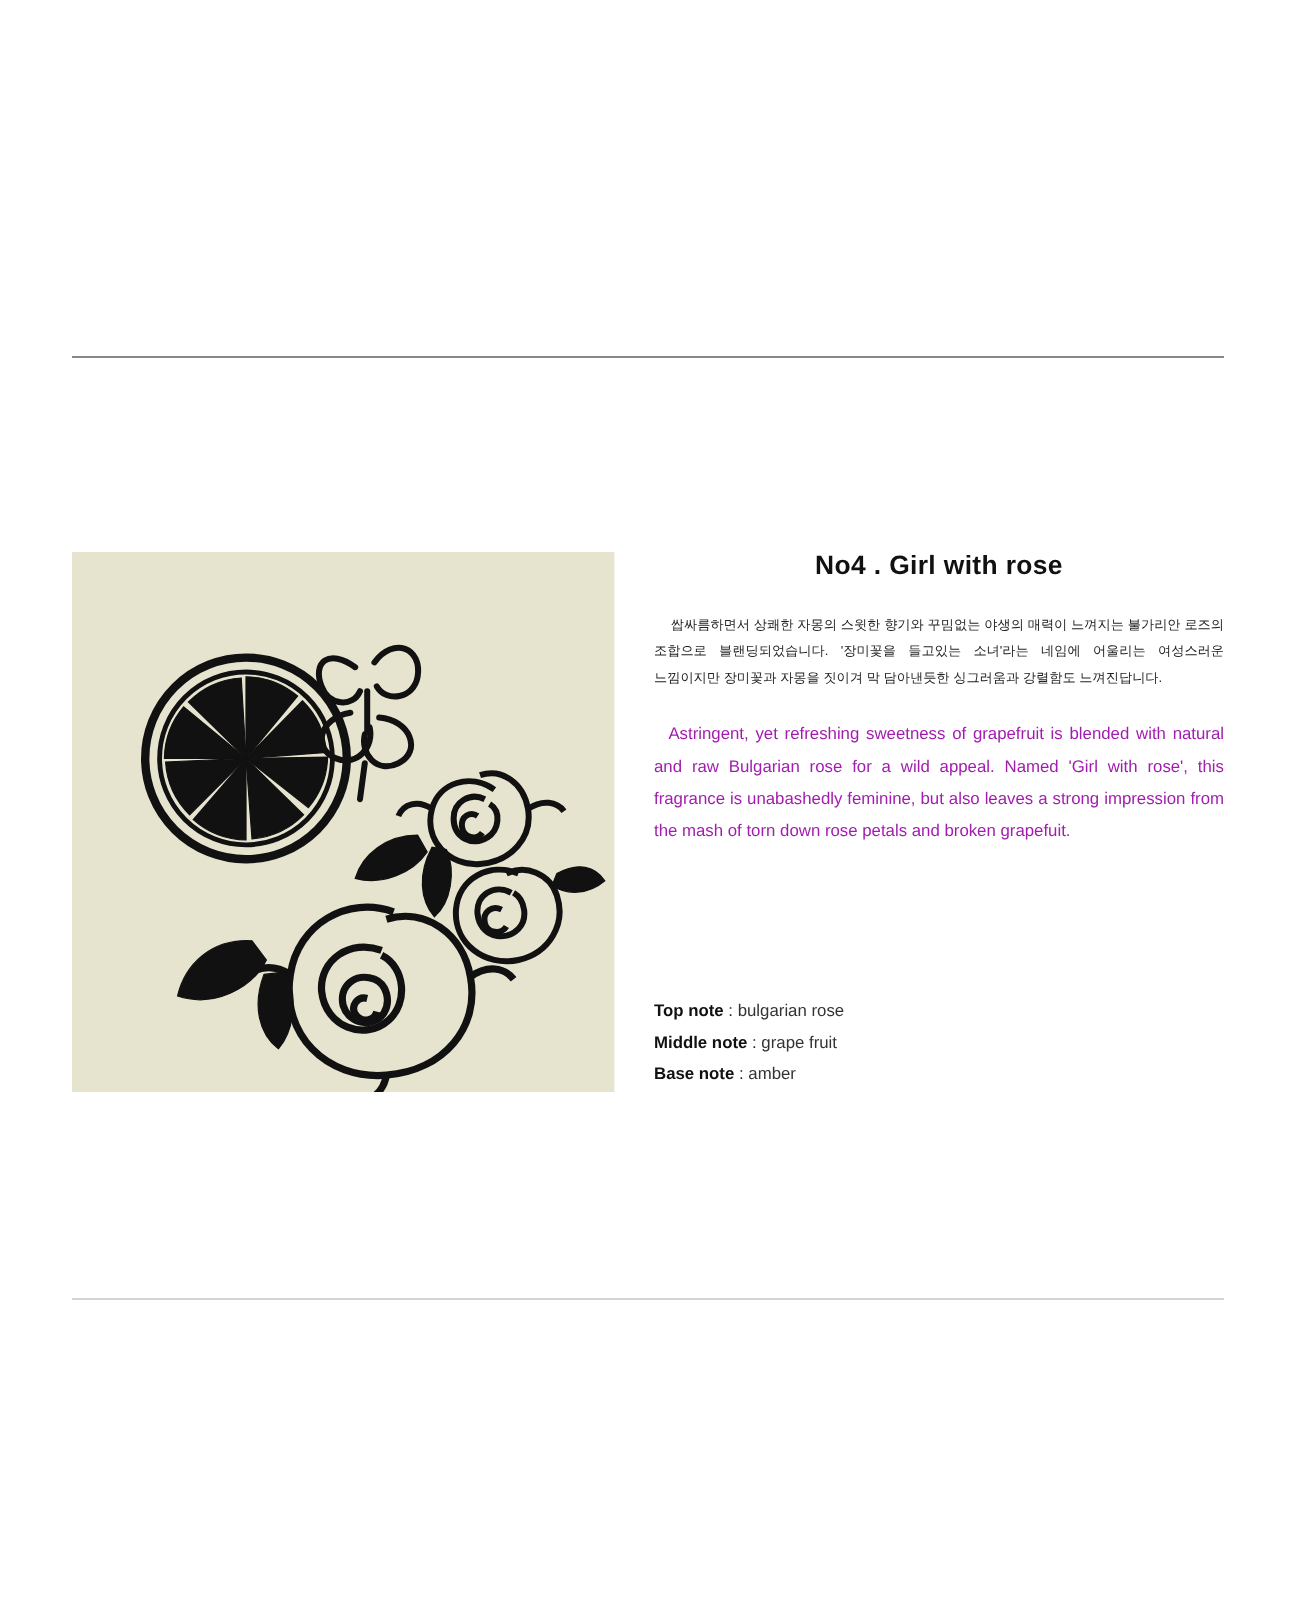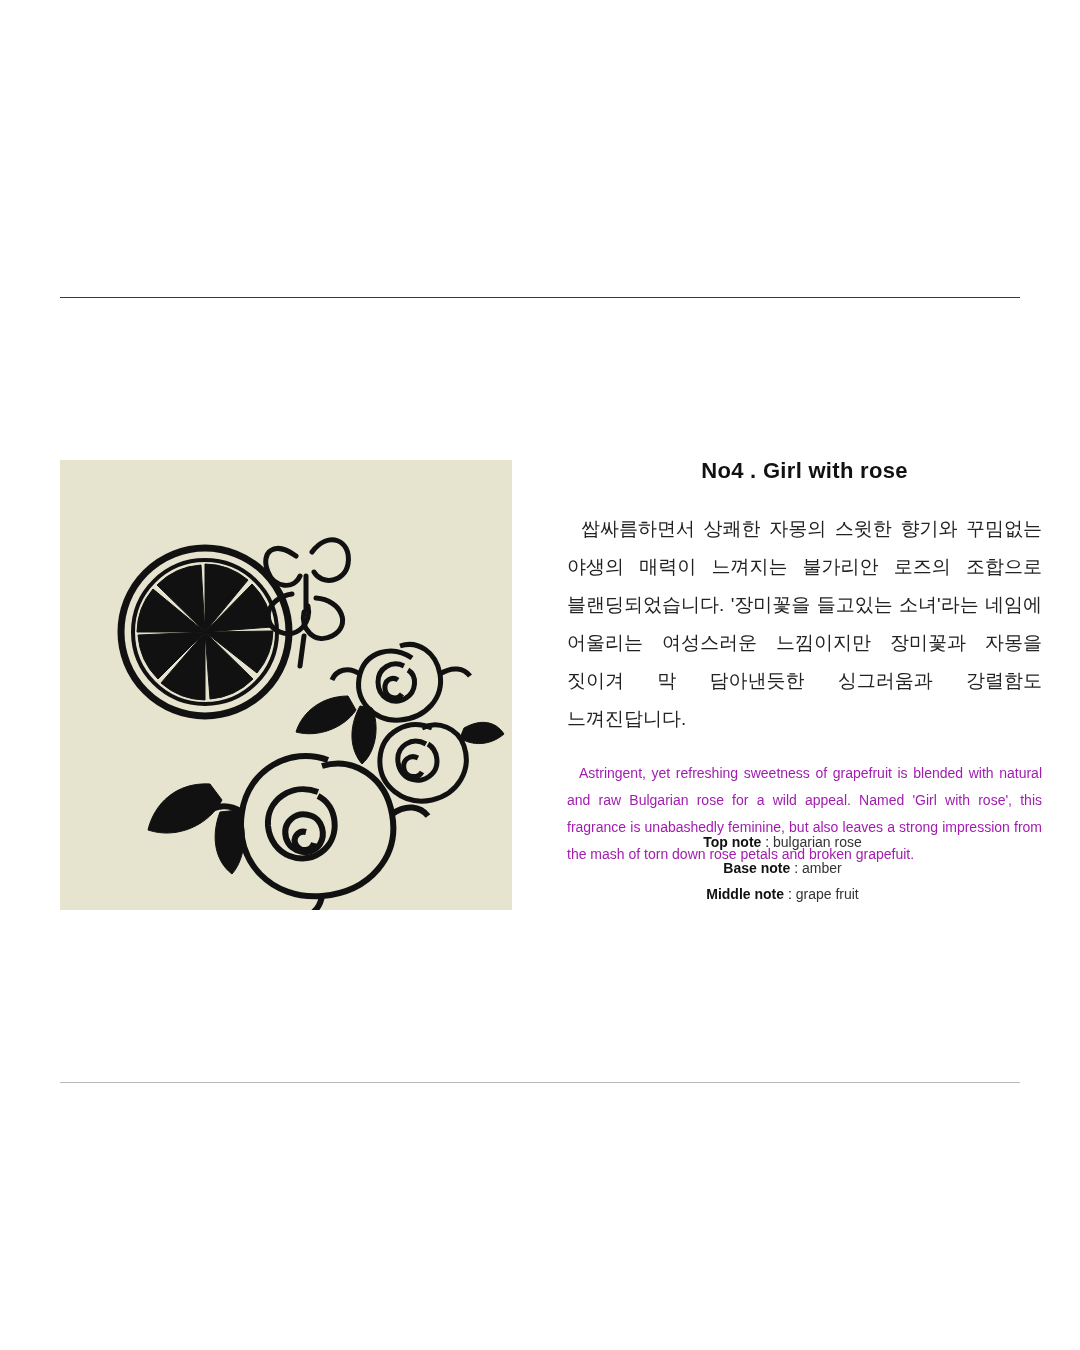--- a/index.html
+++ b/index.html
@@ -57,32 +57,31 @@
     width: 452px;
     height: 450px;
   }
 
   
   .content {
     position: absolute;
     left: 545px;
     top: 458px;
     width: 475px;
-    margin-left: 22px;
   }
   .scent-title {
     font-size: 22px;
     font-weight: bold;
     text-align: center;
     letter-spacing: 0.3px;
     color: #111111;
     margin-bottom: 26px;
   }
   .para-ko {
-    font-size: 19px;
+    font-size: 11px;
     line-height: 2.0;
     color: #222222;
     text-align: justify;
     text-indent: 14px;
     margin: 0 0 22px 0;
     word-break: keep-all;
   }
   .para-en {
     font-size: 14px;
     line-height: 1.92;
@@ -91,21 +90,21 @@
     text-indent: 12px;
     margin: 0;
   }
 
   
   .notes {
     position: absolute;
     left: 545px;
     top: 830px;
     width: 475px;
-    text-align: center;
+    text-align: left;
   }
   .note-row {
     font-size: 14px;
     line-height: 1.85;
     color: #222222;
   }
   .note-label {
     font-weight: bold;
     color: #111111;
   }
@@ -195,22 +194,22 @@
     <div class="scent-title">No4 . Girl with rose</div>
     <p class="para-ko">쌉싸름하면서 상쾌한 자몽의 스윗한 향기와 꾸밈없는 야생의 매력이 느껴지는 불가리안 로즈의 조합으로 블랜딩되었습니다. '장미꽃을 들고있는 소녀'라는 네임에 어울리는 여성스러운 느낌이지만 장미꽃과 자몽을 짓이겨 막 담아낸듯한 싱그러움과 강렬함도 느껴진답니다.</p>
     <p class="para-en">Astringent, yet refreshing sweetness of grapefruit is blended with natural and raw Bulgarian rose for a wild appeal. Named 'Girl with rose', this fragrance is unabashedly feminine, but also leaves a strong impression from the mash of torn down rose petals and broken grapefuit.</p>
   </div>
 
   <div class="notes">
     <div class="note-row">
       <span class="note-label">Top note</span><span class="note-sep"> : </span><span class="note-value">bulgarian rose</span>
     </div>
     <div class="note-row">
+      <span class="note-label">Middle note</span><span class="note-sep"> : </span><span class="note-value">grape fruit</span>
+    </div>
+    <div class="note-row">
       <span class="note-label">Base note</span><span class="note-sep"> : </span><span class="note-value">amber</span>
     </div>
-    <div class="note-row">
-      <span class="note-label">Middle note</span><span class="note-sep"> : </span><span class="note-value">grape fruit</span>
-    </div>
   </div>
 
   <div class="footer-rule"></div>
 
 </div>
 
 </body></html>

